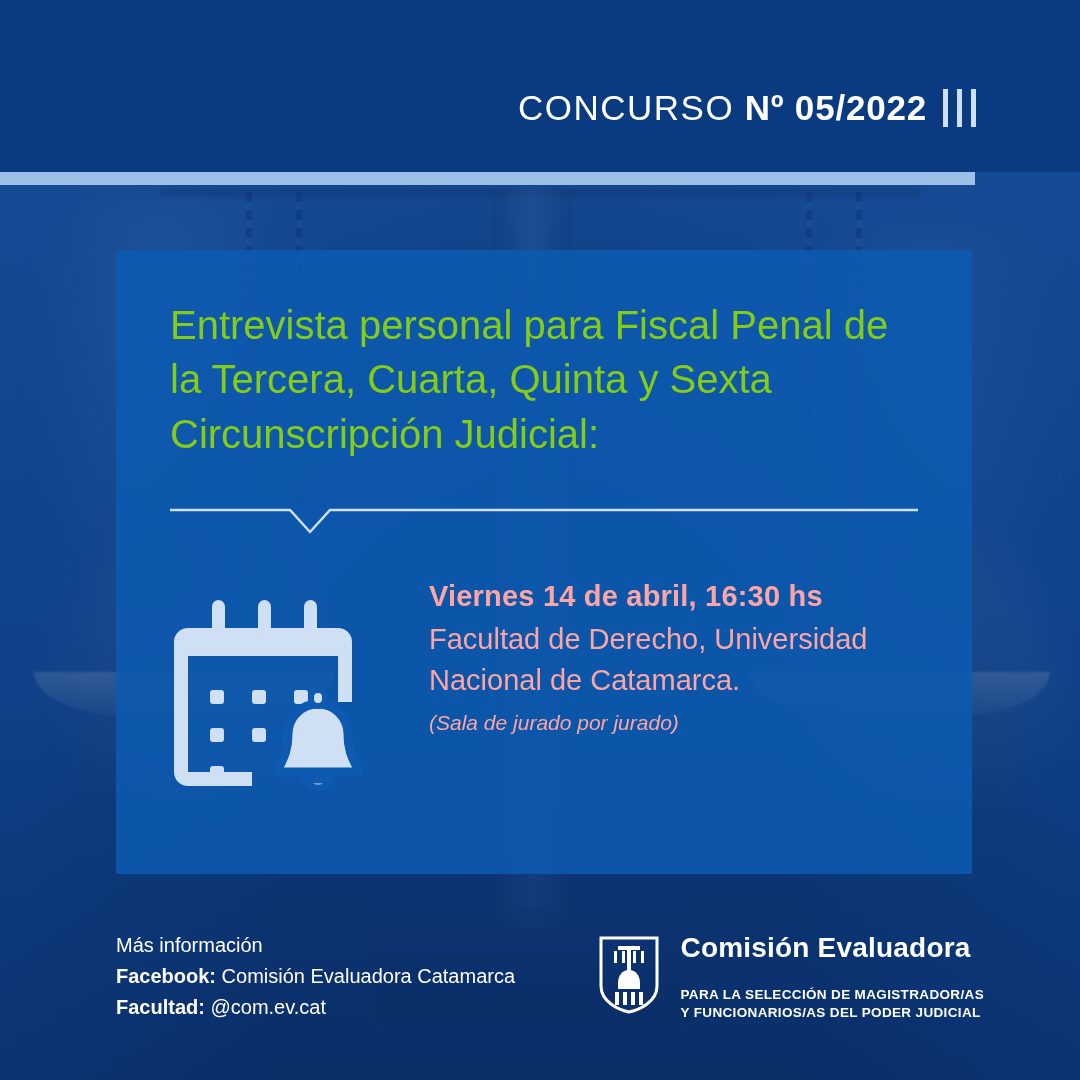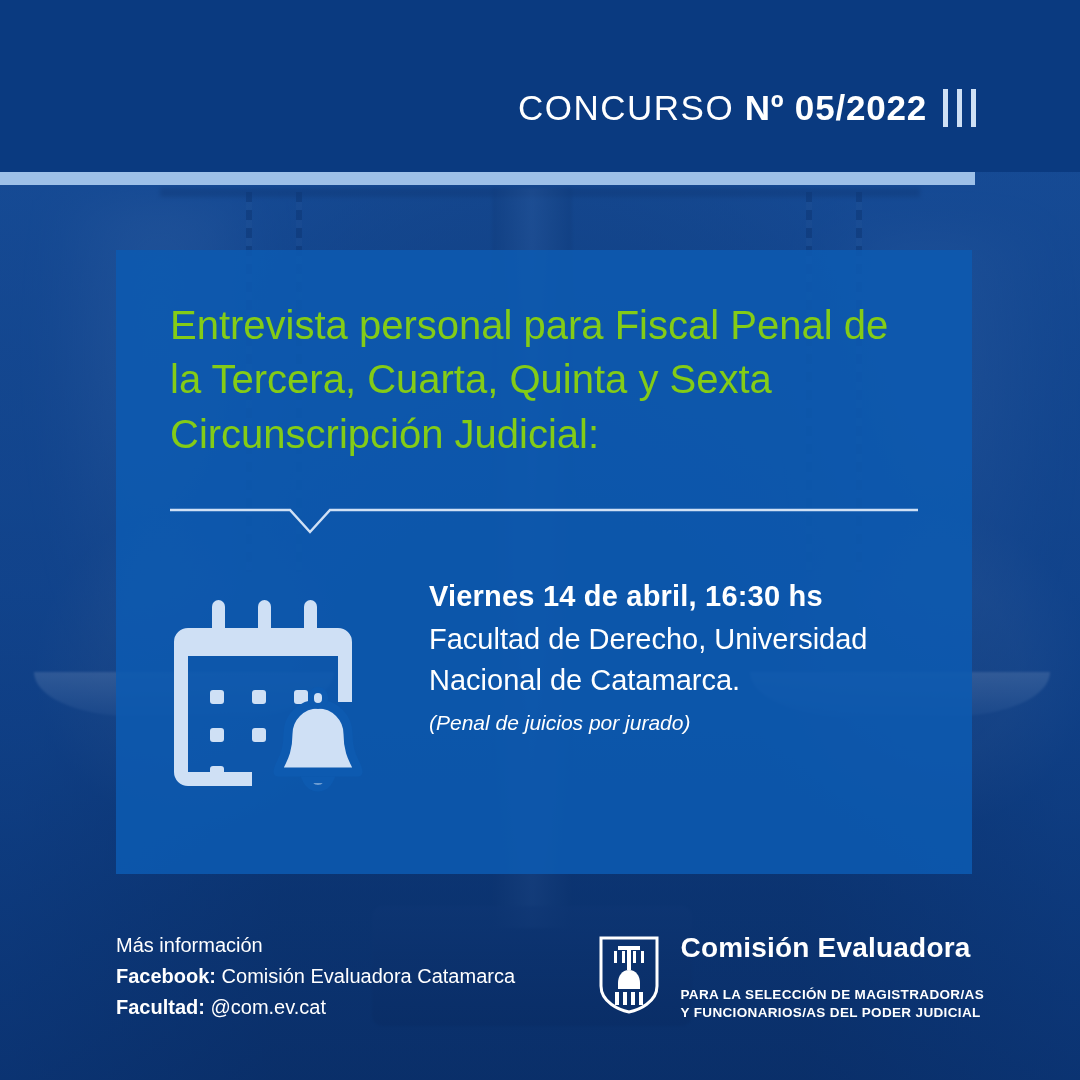--- a/index.html
+++ b/index.html
@@ -161,21 +161,21 @@
 
   .info-row {
     position: absolute;
     left: 54px; top: 330px;
     width: 760px;
     display: flex;
     align-items: flex-start;
     gap: 44px;
   }
   .cal-icon { flex: 0 0 auto; margin-top: 6px; }
-  .info-text { color: #ffffff; }
+  .info-text { color: #fca5a5; }
   .info-when {
     font-size: 29px;
     font-weight: 700;
     letter-spacing: 0.2px;
     margin-bottom: 6px;
   }
   .info-place {
     font-size: 29px;
     font-weight: 400;
     line-height: 1.42;
@@ -290,21 +290,21 @@
           <rect x="40" y="180" width="14" height="14" rx="3" fill="#cfe0f5"></rect>
 
           <path d="M148 118 a30 30 0 0 1 30 30 c0 24 10 30 10 38 h-80 c0-8 10-14 10-38 a30 30 0 0 1 30-30 z" fill="#cfe0f5" stroke="#0d5ab0" stroke-width="9" stroke-linejoin="round"></path>
           <path d="M136 194 a13 13 0 0 0 24 0 z" fill="#cfe0f5" stroke="#0d5ab0" stroke-width="7"></path>
           <rect x="141" y="104" width="14" height="16" rx="7" fill="#cfe0f5" stroke="#0d5ab0" stroke-width="6"></rect>
         </svg>
       </div>
       <div class="info-text">
         <div class="info-when">Viernes 14 de abril, 16:30 hs</div>
         <div class="info-place">Facultad de Derecho, Universidad Nacional de Catamarca.</div>
-        <div class="info-note">(Penal de juicios por jurado)</div>
+        <div class="info-note">(Sala de jurado por jurado)</div>
       </div>
     </div>
   </div>
 
   <div class="footer-left">
     <div class="f-line">Más información</div>
     <div class="f-line">
       <b>Facebook:</b>
       <span>Comisión Evaluadora Catamarca</span>
     </div>

